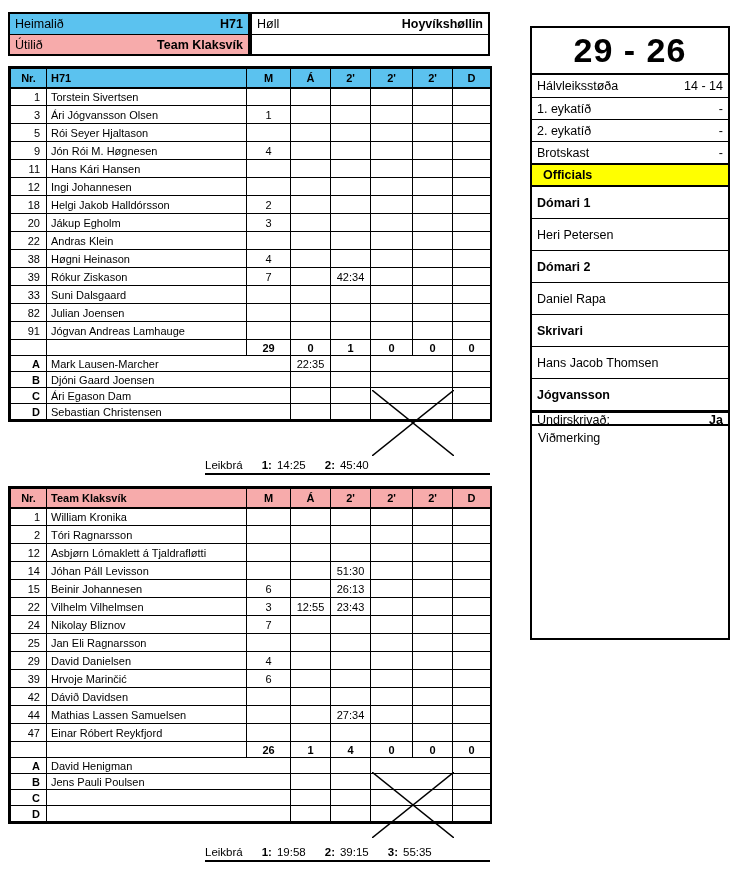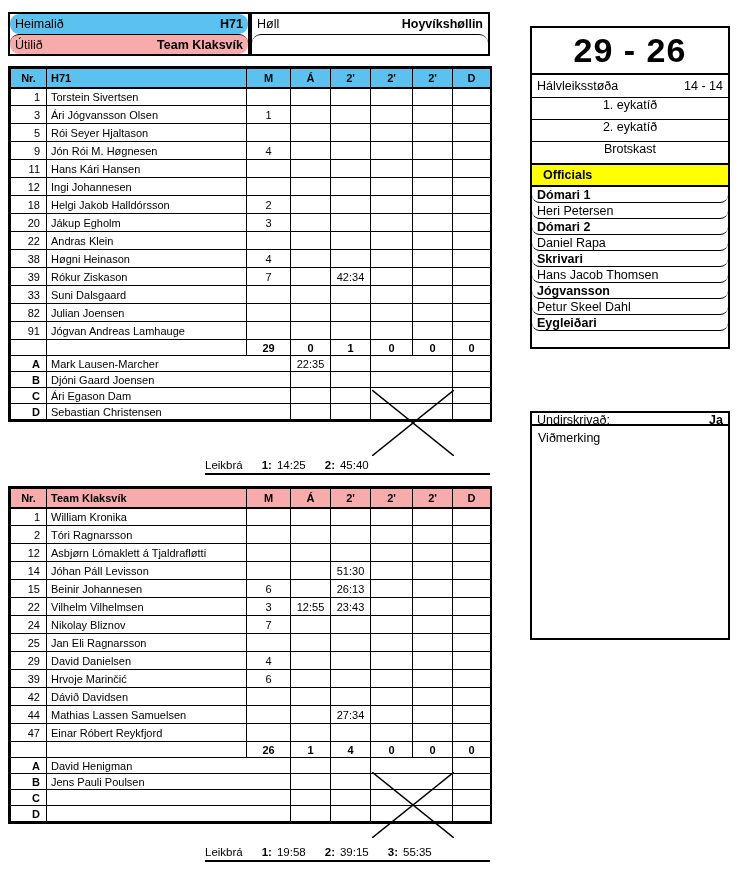--- a/index.html
+++ b/index.html
@@ -5,21 +5,21 @@
   html,body { margin:0; padding:0; }
   body {
     width:740px; height:870px; position:relative; background:#fff; color:#000;
     font-family:"Liberation Sans", sans-serif;
   }
   .abs { position:absolute; }
 
   
   .hdrbox { border:2px solid #000; box-sizing:border-box; }
   .hdrrow { height:20px; display:flex; align-items:center; justify-content:space-between;
-            padding:0 5px; font-size:12.5px; box-sizing:border-box;border-radius:9px; }
+            padding:0 5px; font-size:12.5px; box-sizing:border-box; }
   .hdrrow + .hdrrow { border-top:1px solid #000; }
   .hdrrow .bold { font-weight:bold; }
   .bg-home { background:var(--home); }
   .bg-away { background:var(--away); }
 
   
   .twrap { position:absolute; border:2px solid #000; width:480px; box-sizing:content-box; }
   table { border-collapse:collapse; table-layout:fixed; width:480px; }
   td, th { border:1px solid #000; font-size:11px; padding:0 2px; overflow:hidden;
            white-space:nowrap; height:17px; box-sizing:border-box; text-align:center; }
@@ -43,26 +43,26 @@
              align-items:flex-end; padding-bottom:2px; box-sizing:border-box; }
   .leikbra .lk { font-weight:bold; margin-left:19px; }
   .leikbra .lv { margin-left:5px; }
 
   
   .panel { position:absolute; left:530px; width:196px; border:2px solid #000; background:#fff; }
   .score-big { height:45px; display:flex; align-items:center; justify-content:center;
                font-size:34px; font-weight:bold; border-bottom:2px solid #000; letter-spacing:1px; }
   .prow { height:22px; display:flex; align-items:center; justify-content:space-between;
           padding:0 5px; font-size:12.5px; box-sizing:border-box; }
-  .prow + .prow { border-top:1px solid #000;flex-direction:column; }
+  .prow + .prow { border-top:1px solid #000; }
   .officials-title { height:20px; display:flex; align-items:center; padding:0 11px;
                      font-size:12.5px; font-weight:bold; background:var(--highlight);
                      border-bottom:2px solid #000; }
-  .orow { height:16px; display:flex; align-items:center; padding:0 5px; font-size:12.5px;
-          box-sizing:border-box; border-bottom:1px solid #000;border-radius:9px; }
+  .orow { height:32px; display:flex; align-items:center; padding:0 5px; font-size:12.5px;
+          box-sizing:border-box; border-bottom:1px solid #000; }
   .orow.role { font-weight:bold; }
   .orow:last-child { border-bottom:none; }
   .sigrow { height:22px; display:flex; align-items:flex-start; justify-content:space-between;
             padding:0 5px; font-size:12.5px; }
   .sigrow .v { font-weight:bold; }
   .remarks { height:212px; padding:5px 6px; font-size:12.5px; box-sizing:border-box; }
 </style>
 </head>
 <body>
 

